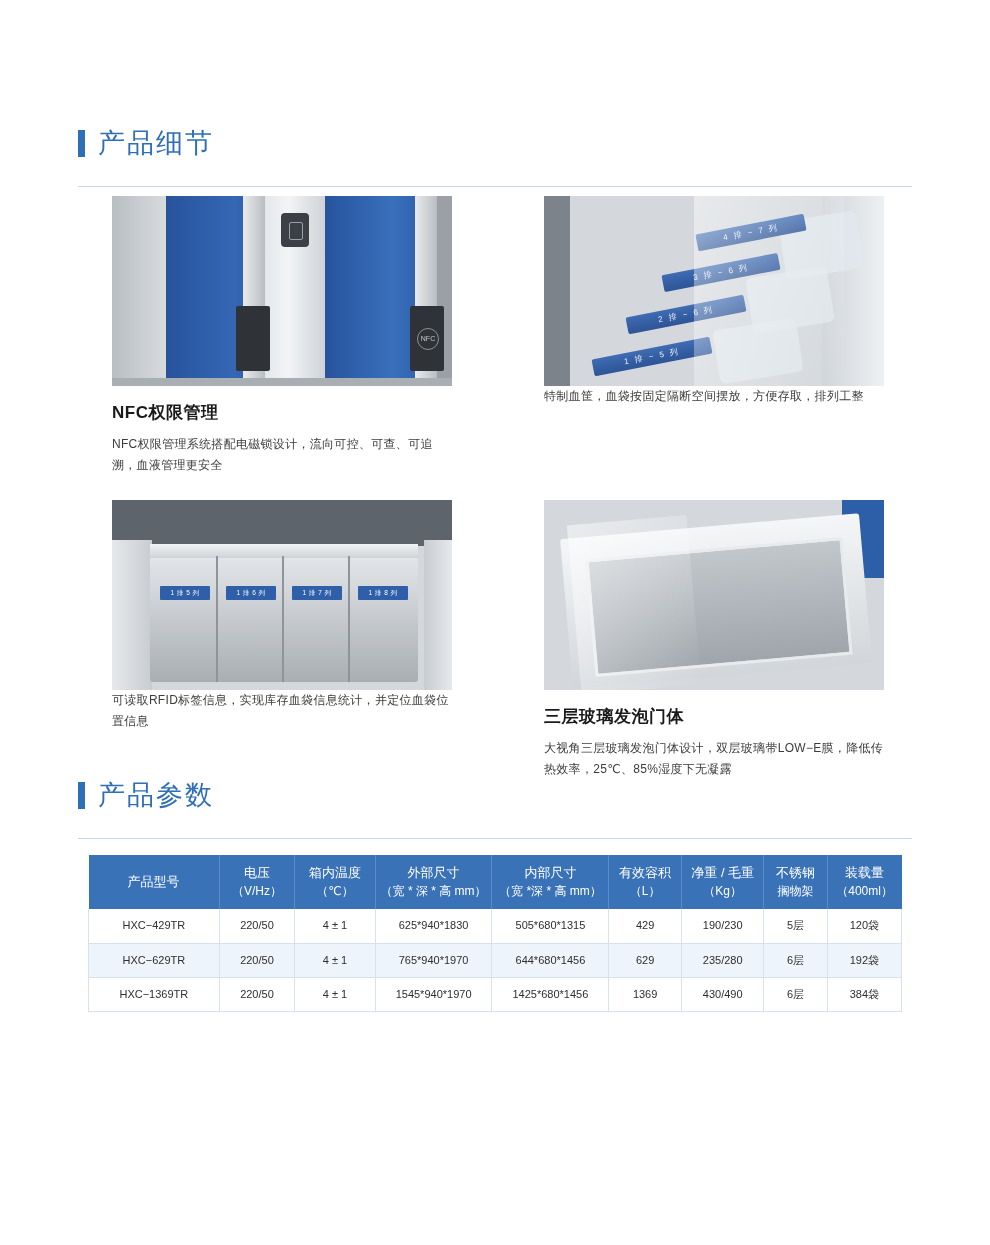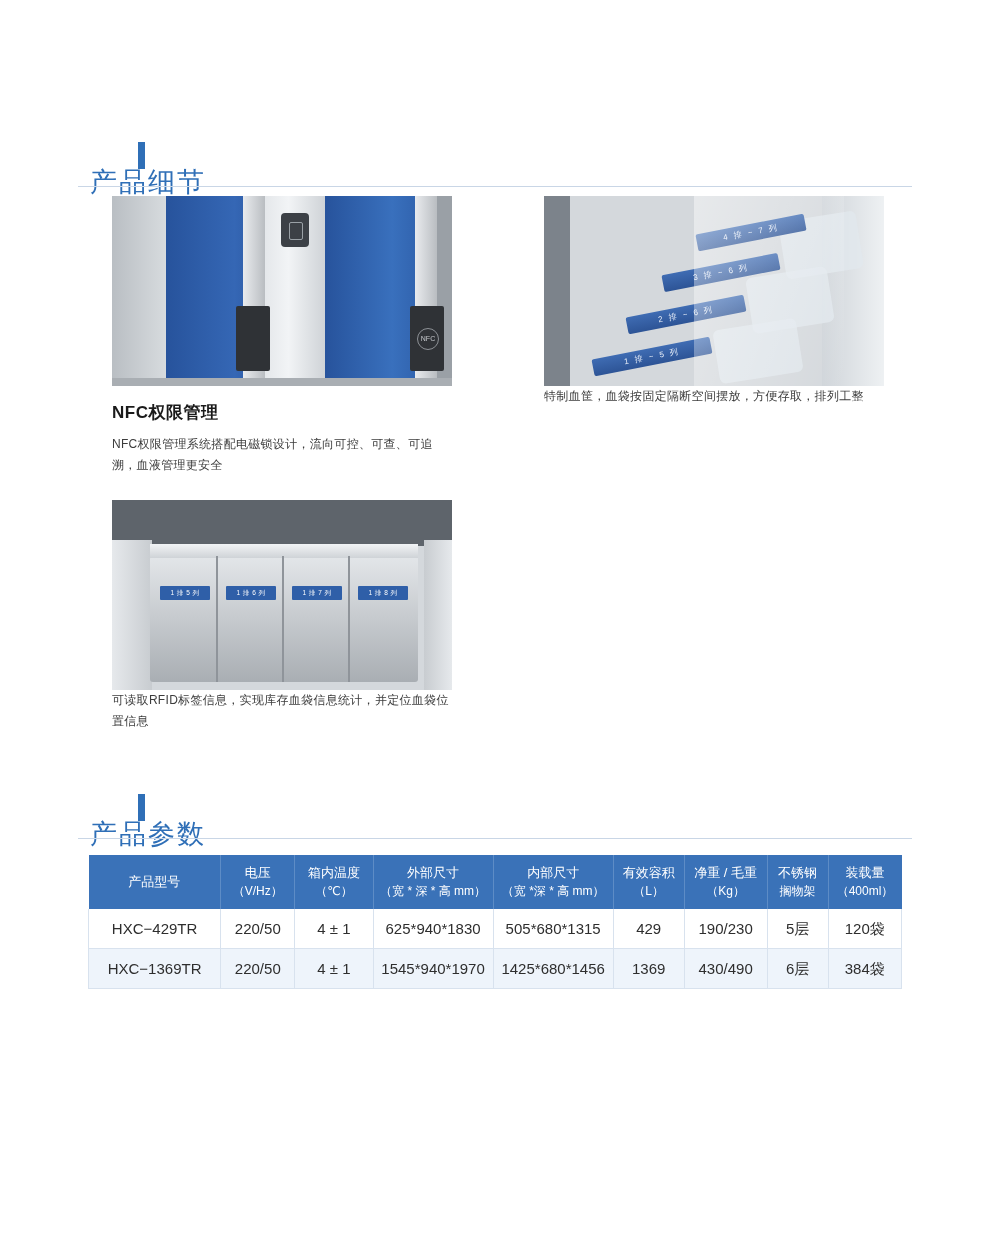--- a/index.html
+++ b/index.html
@@ -20,23 +20,22 @@
     width: 990px;
     height: 1245px;
     box-sizing: border-box;
     padding: 0 78px;
   }
 
   
   .section-heading {
     display: flex;
     align-items: center;
-    margin: 12px;
+    margin: 0;
     padding: 0;
-    flex-direction: column;
   }
   .section-heading .bar {
     width: 7px;
     height: 27px;
     background: #2f6fb7;
     margin-right: 13px;
     flex: none;
   }
   .section-heading .title {
     font-size: 27px;
@@ -168,21 +167,21 @@
     border-right: 1px solid #5d8cc6;
     vertical-align: middle;
   }
   table.params thead th:last-child { border-right: none; }
   table.params tbody td {
     text-align: center;
     padding: 9px 2px;
     border-right: 1px solid #d8e2ee;
     border-bottom: 1px solid #d8e2ee;
     line-height: 1.4;
-    font-size: 15px;
+    font-size: 11px;
   }
   table.params tbody tr td:first-child { border-left: 1px solid #d8e2ee; }
   table.params tbody tr:nth-child(even) { background: #eef4fb; }
   table.params tbody tr:nth-child(odd) { background: #ffffff; }
   .th-sub { display:block; font-size: 12px; }
 </style>
 </head>
 <body>
 
 <div class="page">
@@ -247,20 +246,30 @@
           <div class="divider" style="left:170px"></div>
           <div class="divider" style="left:236px"></div>
           <div class="lbl" style="left:48px;width:50px">1 排  5 列</div>
           <div class="lbl" style="left:114px;width:50px">1 排  6 列</div>
           <div class="lbl" style="left:180px;width:50px">1 排  7 列</div>
           <div class="lbl" style="left:246px;width:50px">1 排  8 列</div>
         </div>
         <p>可读取RFID标签信息，实现库存血袋信息统计，并定位血袋位置信息</p>
       </div>
 
+      <div class="card">
+        <div class="photo ph4">
+          <div class="bluecorner"></div>
+          <div class="frame"></div>
+          <div class="glass"></div>
+          <div class="shine"></div>
+        </div>
+        <h3>三层玻璃发泡门体</h3>
+        <p>大视角三层玻璃发泡门体设计，双层玻璃带LOW−E膜，降低传热效率，25℃、85%湿度下无凝露</p>
+      </div>
 
     </div>
   </div>
 
   <div class="section-heading" id="params-heading">
     <span class="bar"></span>
     <span class="title">产品参数</span>
   </div>
   <hr class="rule" id="params-rule">
 
@@ -311,20 +320,31 @@
           <td>220/50</td>
           <td>4 ± 1</td>
           <td>625*940*1830</td>
           <td>505*680*1315</td>
           <td>429</td>
           <td>190/230</td>
           <td>5层</td>
           <td>120袋</td>
         </tr>
         <tr>
+          <td>HXC−629TR</td>
+          <td>220/50</td>
+          <td>4 ± 1</td>
+          <td>765*940*1970</td>
+          <td>644*680*1456</td>
+          <td>629</td>
+          <td>235/280</td>
+          <td>6层</td>
+          <td>192袋</td>
+        </tr>
+        <tr>
           <td>HXC−1369TR</td>
           <td>220/50</td>
           <td>4 ± 1</td>
           <td>1545*940*1970</td>
           <td>1425*680*1456</td>
           <td>1369</td>
           <td>430/490</td>
           <td>6层</td>
           <td>384袋</td>
         </tr>

